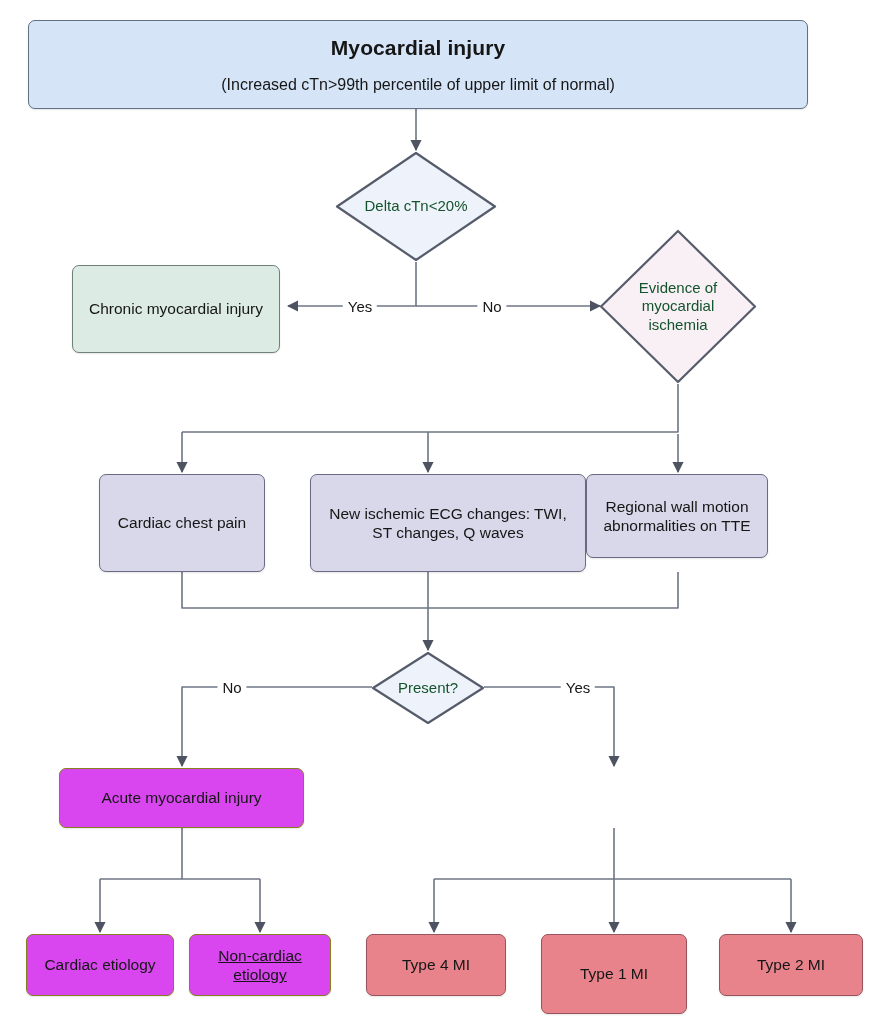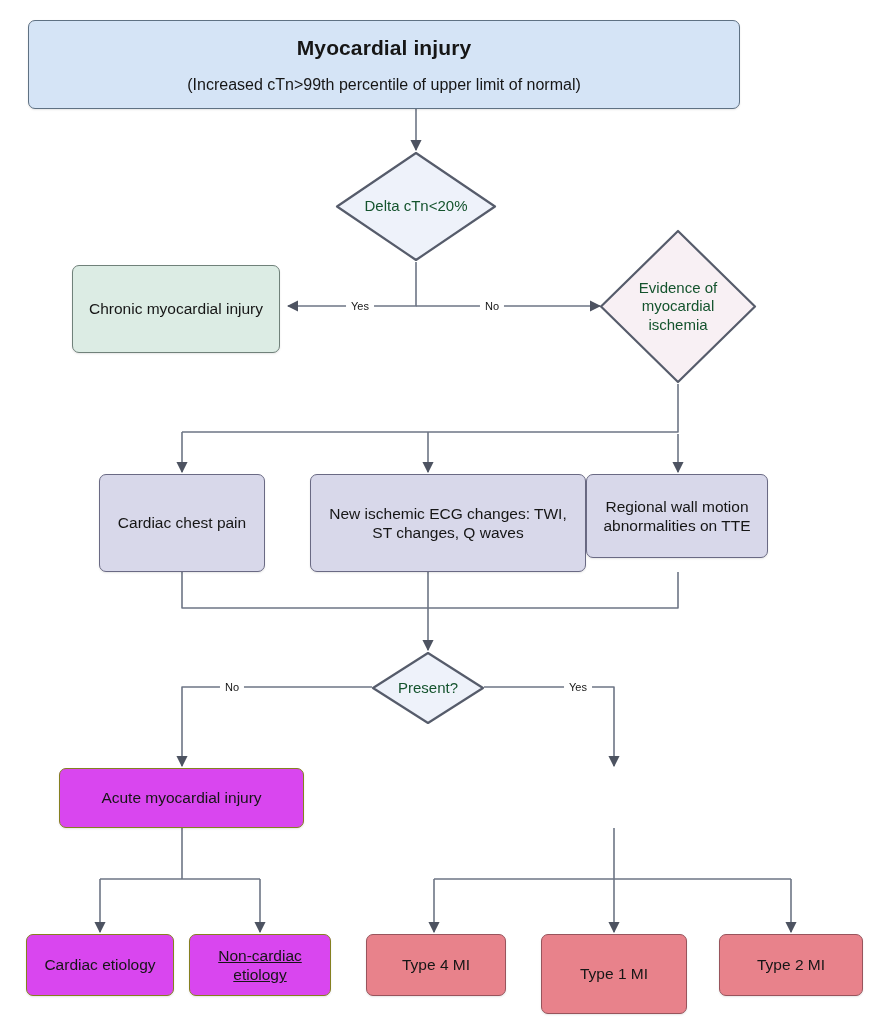--- a/index.html
+++ b/index.html
@@ -75,21 +75,21 @@
     color: #161616;
     padding: 0 5px;
     white-space: nowrap;
     transform: translate(-50%, -50%);
   }
 
   .t-title   { font-size: 21px; font-weight: bold; letter-spacing: .1px; }
   .t-sub     { font-size: 16px; margin-top: 14px; }
   .t-box     { font-size: 15.5px; }
   .t-diamond { font-size: 15px; }
-  .t-edge    { font-size: 11px; }
+  .t-edge    { font-size: 15px; }
 </style>
 </head>
 <body>
 
 <div id="flow-root">
 
   <svg id="edges" viewBox="0 0 881 1024" xmlns="http://www.w3.org/2000/svg">
     <defs>
       <marker id="arrow" viewBox="0 0 10 10" refX="9" refY="5" markerWidth="7" markerHeight="7" orient="auto-start-reverse">
         <path d="M 0 0 L 10 5 L 0 10 z" fill="#4d5361"></path>
@@ -125,21 +125,21 @@
 
       <path d="M 614 828 L 614 879"></path>
       <path d="M 434 879 L 614 879"></path>
       <path d="M 614 879 L 791 879"></path>
       <path d="M 434 879 L 434 932" marker-end="url(#arrow)"></path>
       <path d="M 614 879 L 614 932" marker-end="url(#arrow)"></path>
       <path d="M 791 879 L 791 932" marker-end="url(#arrow)"></path>
     </g>
   </svg>
 
-  <div class="node n-blue" style="left:28px; top:20px; width:712px; height:89px; flex-direction:column;">
+  <div class="node n-blue" style="left:28px; top:20px; width:780px; height:89px; flex-direction:column;">
     <span class="node-text t-title">Myocardial injury</span>
     <span class="node-sub t-sub">(Increased cTn&gt;99th percentile of upper limit of normal)</span>
   </div>
 
   <div class="diamond" style="left:334px; top:150px; width:164px; height:113px;">
     <svg class="dshape" viewBox="0 0 164 113" xmlns="http://www.w3.org/2000/svg">
       <path d="M 82 3 L 161 56.5 L 82 110 L 3 56.5 Z" fill="#eef2fa" stroke="#565c6b" stroke-width="2.2" stroke-linejoin="round"></path>
     </svg>
     <span class="dlabel t-diamond">Delta cTn&lt;20%</span>
   </div>

